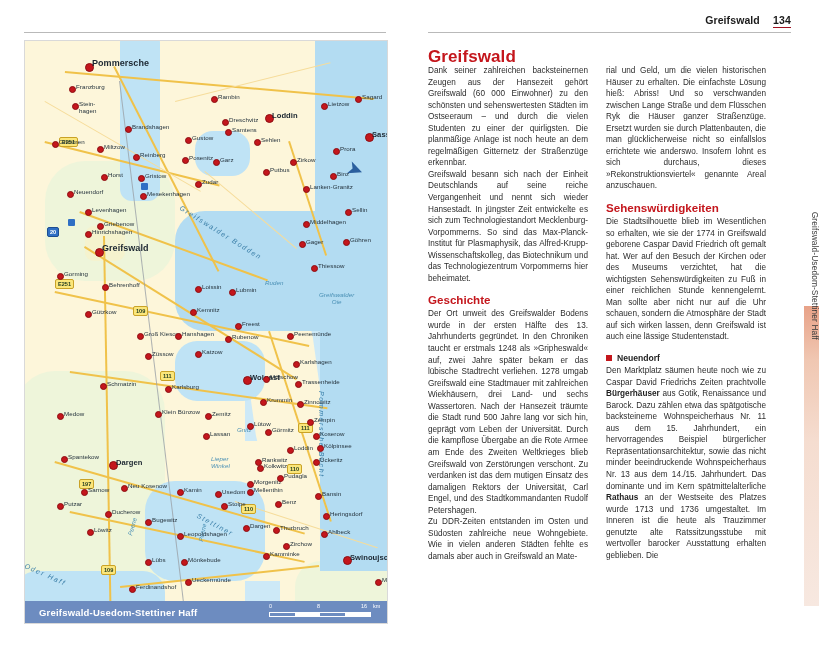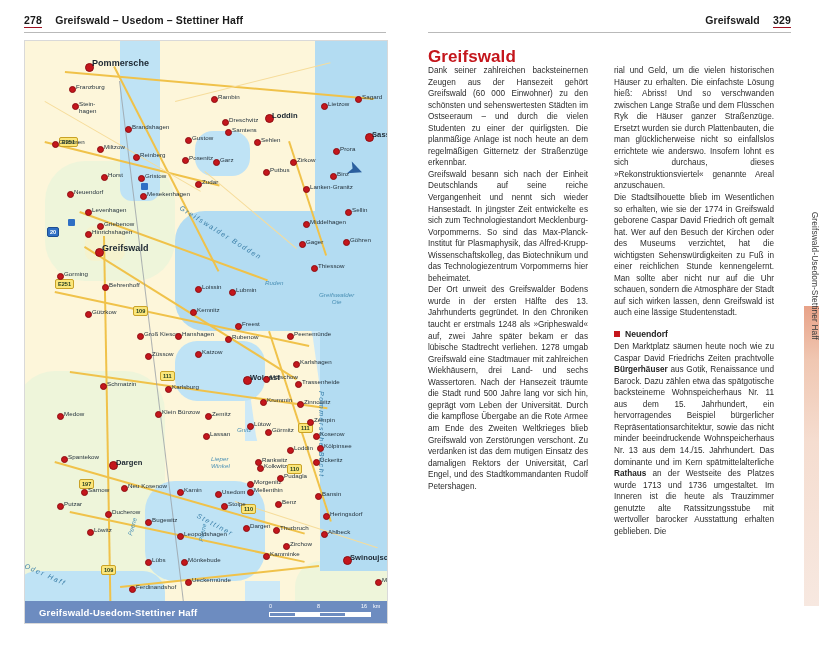--- a/index.html
+++ b/index.html
@@ -73,21 +73,21 @@
   .sticklab{position:absolute;top:-1px;font-size:5.5px;color:#ffffff;}
 
   
   .h1{
     position:absolute;left:18px;top:36px;
     font-size:17px;font-weight:bold;color:#c4161c;letter-spacing:.1px;
   }
   .cols{position:absolute;left:18px;top:58px;width:348px;height:580px;}
   .col{position:absolute;top:0;width:160px;height:580px;overflow:hidden;}
   .col1{left:0;}
-  .col2{left:186px;}
+  .col2{left:178px;}
   .body{
     font-size:8.2px;line-height:11.55px;color:#2c2c2c;
     text-align:justify;text-justify:inter-word;
     font-family:Liberation Sans, sans-serif;
     hyphens:manual;
     margin-top:7px;
   }
   .body p{margin:0;}
   .h2{
     font-size:11.6px;font-weight:bold;color:#c4161c;
@@ -112,24 +112,20 @@
     letter-spacing:.1px;
   }
 </style>
 </head>
 <body>
 
 <div class="spread">
 
   <div class="page-left">
 
-    <div class="runhead runhead-left">
-      <span class="folio">278</span>
-      <span class="runtitle">Greifswald – Usedom – Stettiner Haff</span>
-    </div>
     <div class="rule rule-left"></div>
 
     <div class="mapbox">
 
       <div class="mapland" style="left:-10px;top:-10px;width:230px;height:620px;"></div>
       <div class="mapgreen" style="left:-10px;top:330px;width:150px;height:270px;border-radius:40px;"></div>
       <div class="mapgreen" style="left:20px;top:120px;width:130px;height:120px;border-radius:40px;"></div>
 
       <div class="mapland" style="left:130px;top:-10px;width:240px;height:135px;border-radius:0 0 70px 30px;"></div>
       <div class="mapland" style="left:215px;top:95px;width:90px;height:140px;border-radius:30px 25px 40px 40px;"></div>
@@ -422,39 +418,42 @@
           <span class="sticklab" style="left:104px;">km</span>
         </div>
       </div>
     </div>
   </div>
 
   <div class="page-right">
 
     <div class="runhead runhead-right">
       <span class="runtitle">Greifswald</span>
-      <span class="folio">329</span>
+      <span class="folio">134</span>
     </div>
     <div class="rule rule-right"></div>
 
     <h1 class="h1">Greifswald</h1>
 
     <div class="cols">
 
       <div class="col col1">
         <div class="body">
           <p>Dank seiner zahlreichen backsteiner­nen Zeugen aus der Hansezeit gehört Greifswald (60 000 Einwohner) zu den schönsten und sehenswertesten Städten im Ostseeraum – und durch die vielen Studenten zu einer der quirligsten. Die planmäßige Anlage ist noch heute an dem regelmäßigen Gitternetz der Straßenzüge erkennbar.</p>
           <p>Greifswald besann sich nach der Einheit Deutschlands auf seine reiche Vergangenheit und nennt sich wieder Hansestadt. In jüngster Zeit entwickelte es sich zum Technologiestandort Mecklenburg-Vorpommerns. So sind das Max-Planck-Institut für Plasmaphysik, das Alfred-Krupp-Wissenschaftskolleg, das Biotechnikum und das Technologiezentrum Vorpommerns hier beheimatet.</p>
+          <div class="h2">Geschichte</div>
           <p>Der Ort unweit des Greifswalder Bodens wurde in der ersten Hälfte des 13. Jahrhunderts gegründet. In den Chroniken taucht er erstmals 1248 als »Griphes­wald« auf, zwei Jahre später bekam er das lübische Stadtrecht verliehen. 1278 umgab Greifswald eine Stadtmauer mit zahlreichen Wiekhäusern, drei Land- und sechs Wassertoren. Nach der Hansezeit träumte die Stadt rund 500 Jahre lang vor sich hin, geprägt vom Leben der Universität. Durch die kampflose Übergabe an die Rote Armee am Ende des Zweiten Weltkrieges blieb Greifswald von Zerstörungen verschont. Zu verdanken ist das dem mutigen Einsatz des damaligen Rektors der Universität, Carl Engel, und des Stadtkommandanten Rudolf Petershagen.</p>
+          <p>Zu DDR-Zeiten entstanden im Osten und Südosten zahlreiche neue Wohngebiete. Wie in vielen anderen Städten fehlte es damals aber auch in Greifswald an Mate-</p>
         </div>
       </div>
 
       <div class="col col2">
         <div class="body">
           <p>rial und Geld, um die vielen historischen Häuser zu erhalten. Die einfachste Lösung hieß: Abriss! Und so verschwanden zwischen Lange Straße und dem Flüsschen Ryk die Häuser ganzer Straßenzüge. Ersetzt wurden sie durch Plattenbauten, die man glücklicherweise nicht so einfallslos errichtete wie anderswo. Insofern lohnt es sich durchaus, dieses »Rekonstruktionsviertel« genannte Areal anzuschauen.</p>
+          <div class="h2">Sehenswürdigkeiten</div>
           <p>Die Stadtsilhouette blieb im Wesentlichen so erhalten, wie sie der 1774 in Greifswald geborene Caspar David Friedrich oft gemalt hat. Wer auf den Besuch der Kirchen oder des Museums verzichtet, hat die wichtigsten Sehenswürdigkeiten zu Fuß in einer reichlichen Stunde kennengelernt. Man sollte aber nicht nur auf die Uhr schauen, sondern die Atmosphäre der Stadt auf sich wirken lassen, denn Greifswald ist auch eine lässige Studentenstadt.</p>
           <div class="h3">
             <span class="bulletsq"></span>
             <span>Neuendorf</span>
           </div>
           <p><span>Den Marktplatz säumen heute noch wie zu Caspar David Friedrichs Zeiten prachtvolle </span><b class="ib">Bürgerhäuser</b><span> aus Gotik, Renaissance und Barock. Dazu zählen etwa das spätgotische backsteinerne Wohnspeicherhaus Nr. 11 aus dem 15. Jahrhundert, ein hervorragendes Beispiel bürgerlicher Repräsentationsarchitektur, sowie das nicht minder beeindruckende Wohnspeicherhaus Nr. 13 aus dem 14./15. Jahrhundert. Das dominante und im Kern spätmittelalterliche </span><b class="ib">Rathaus</b><span> an der Westseite des Platzes wurde 1713 und 1736 umgestaltet. Im Inneren ist die heute als Trauzimmer genutzte alte Ratssitzungsstube mit wertvoller barocker Ausstattung erhalten geblieben. Die</span></p>
         </div>
       </div>
     </div>
 

